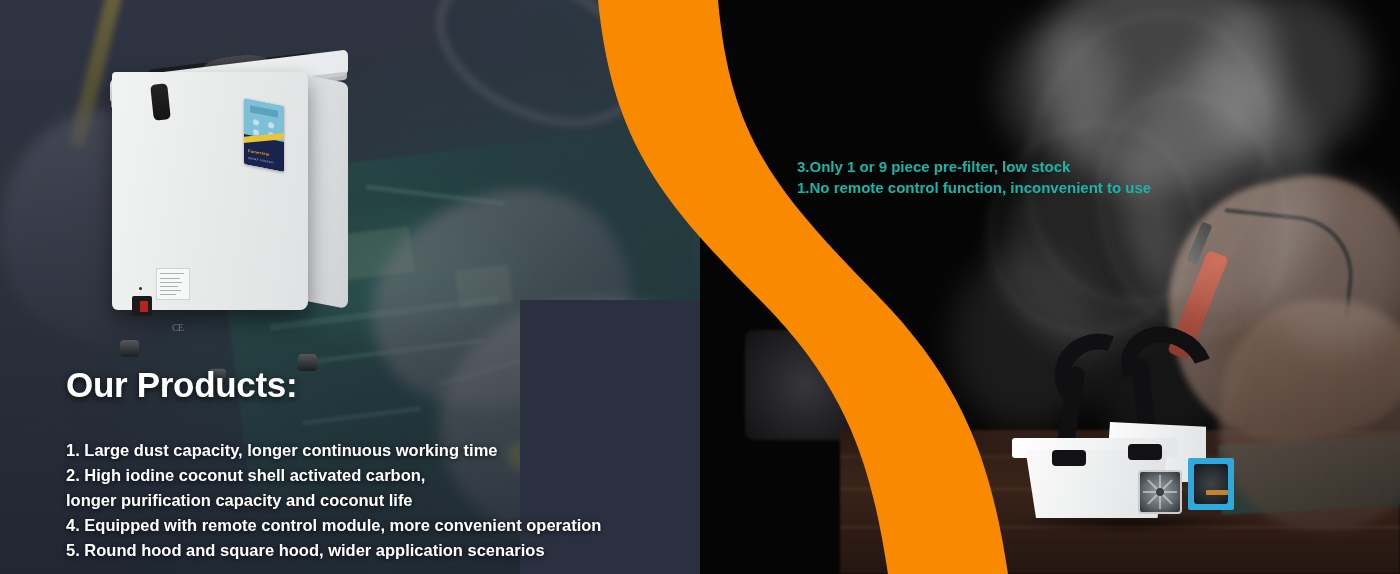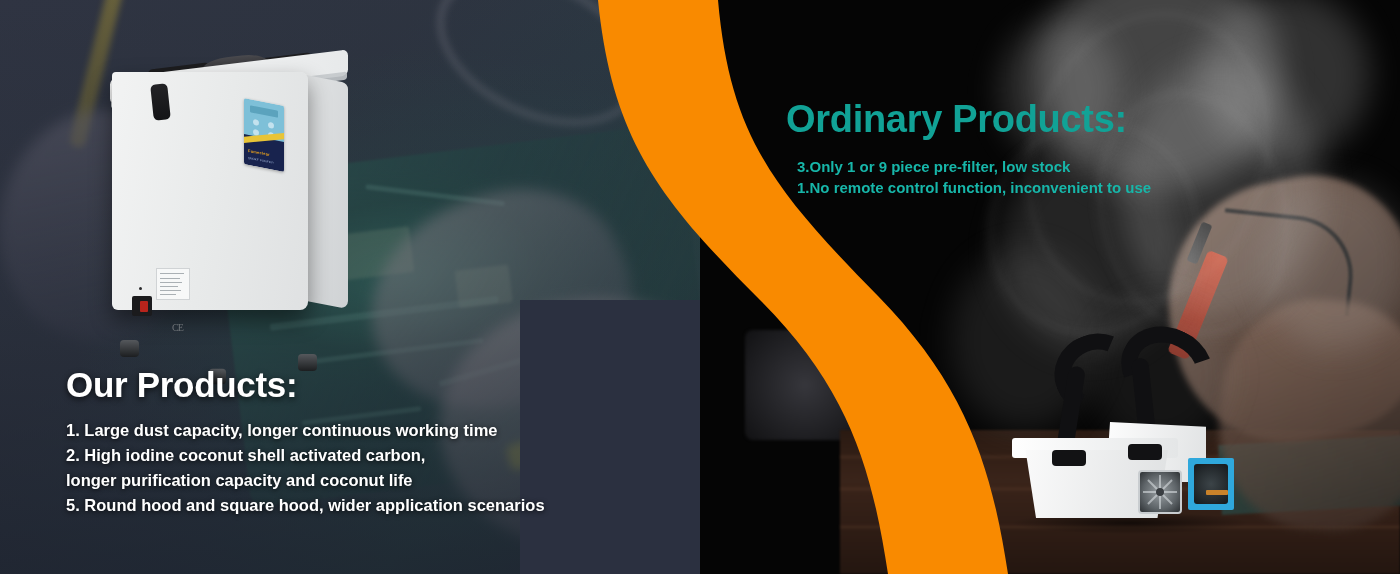--- a/index.html
+++ b/index.html
@@ -277,21 +277,21 @@
     background:radial-gradient(ellipse,rgba(0,0,0,.6),rgba(0,0,0,0) 70%);
   }
 
   
   .our-title{
     position:absolute;left:66px;top:365px;
     font-size:35px;font-weight:bold;color:#ffffff;letter-spacing:-.3px;
     text-shadow:0 2px 6px rgba(0,0,0,.75);
   }
   .our-list{
-    position:absolute;left:66px;top:418px;width:560px;
+    position:absolute;left:66px;top:438px;width:560px;
     font-size:16.5px;font-weight:bold;color:#ffffff;line-height:25px;
     text-shadow:0 1px 5px rgba(0,0,0,.85);
   }
   .our-list div{white-space:nowrap;}
 
   .ord-title{
     position:absolute;left:786px;top:98px;
     font-size:38px;font-weight:bold;color:#11a296;letter-spacing:-.3px;
   }
   .ord-list{
@@ -428,22 +428,22 @@
         <div class="ord-blue-dots"></div>
       </div>
     </div>
   </div>
 
   <div class="our-title" style="color: rgb(255, 255, 255);">Our Products:</div>
   <div class="our-list" style="color: rgb(255, 255, 255);">
     <div>1. Large dust capacity, longer continuous working time</div>
     <div>2. High iodine coconut shell activated carbon,</div>
     <div>longer purification capacity and coconut life</div>
+    <div>4. Equipped with remote control module, more convenient operation</div>
     <div>5. Round hood and square hood, wider application scenarios</div>
   </div>
 
-  <div class="ord-title" style="color: rgb(17, 162, 150);">Ordinary Products:</div>
   <div class="ord-list" style="color: rgb(23, 182, 169);">
     <div>3.Only 1 or 9 piece pre-filter, low stock</div>
     <div>1.No remote control function, inconvenient to use</div>
   </div>
 
 </div>
 
 </body></html>

